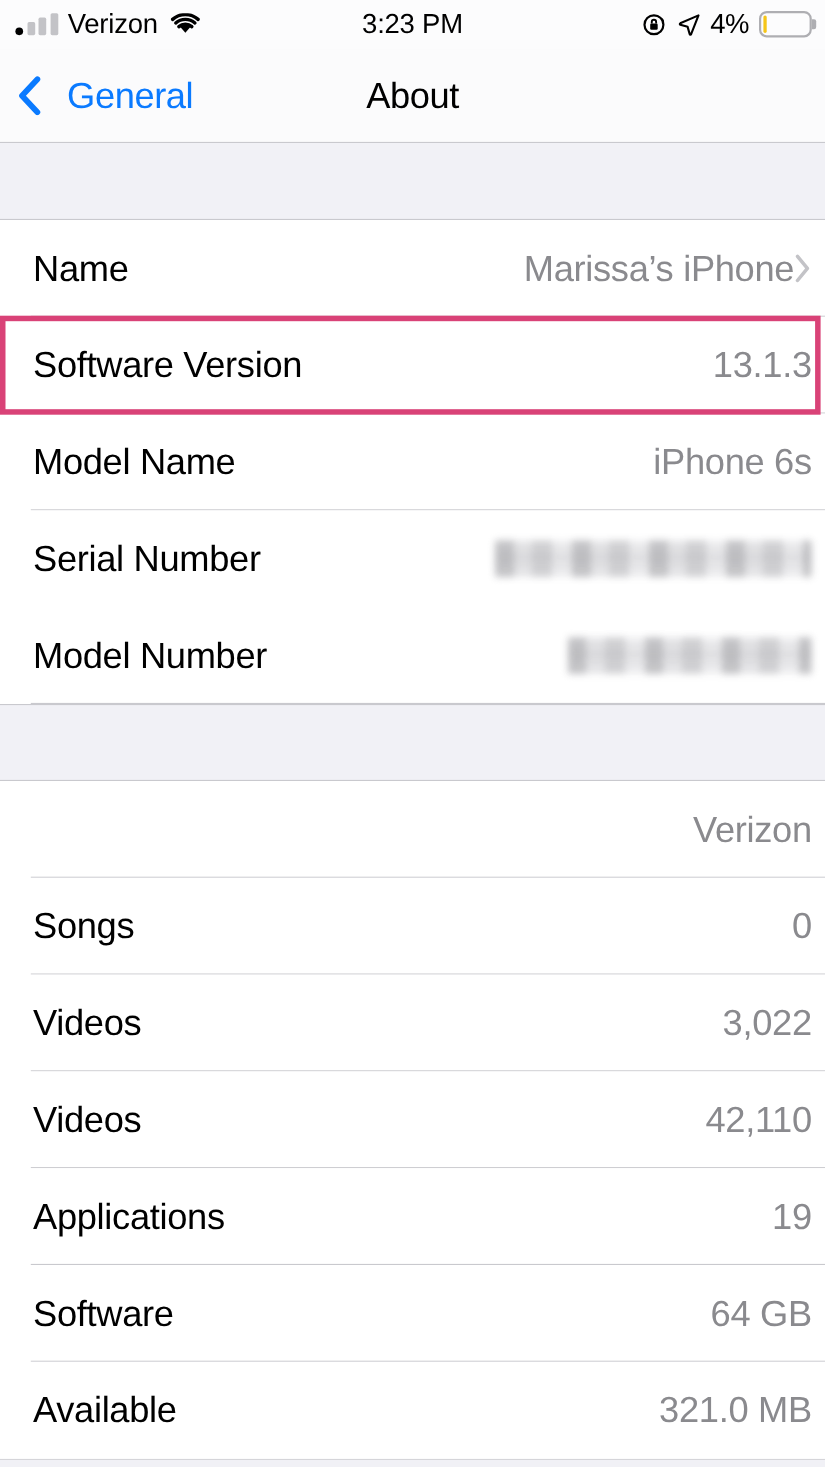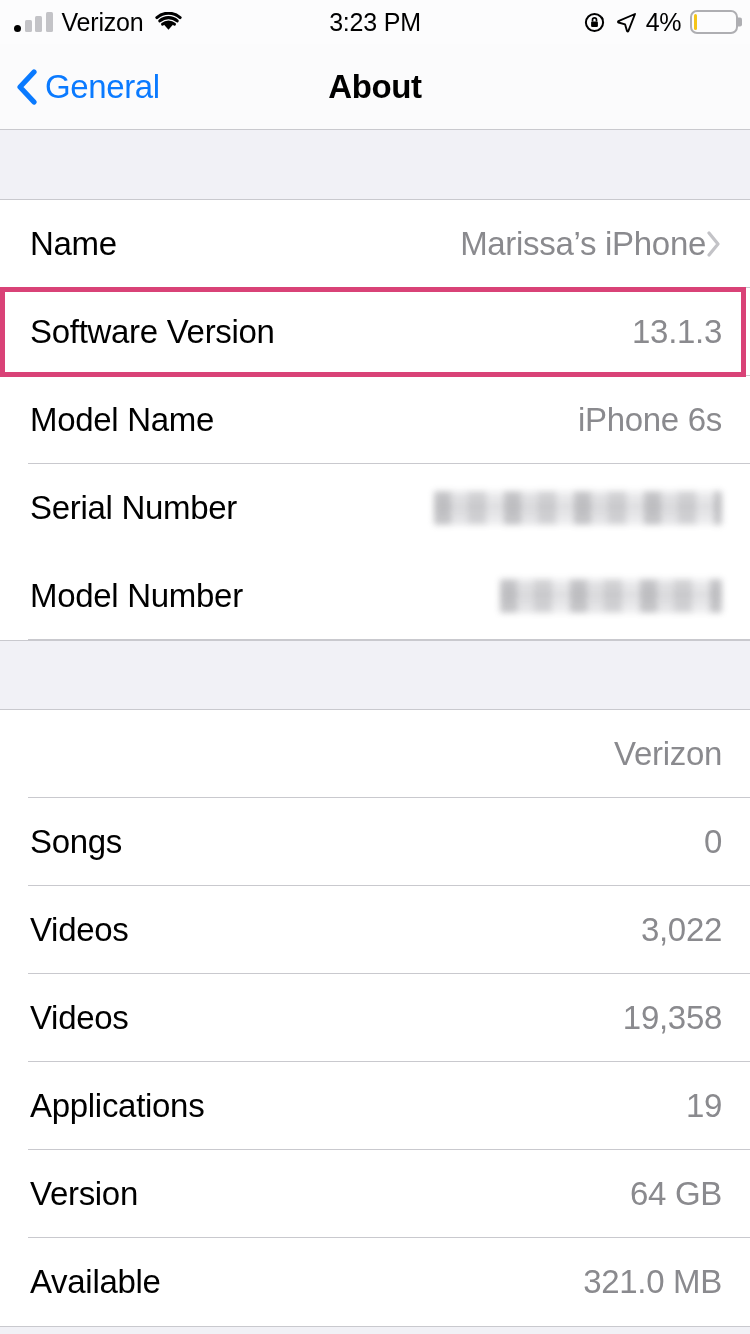--- a/index.html
+++ b/index.html
@@ -67,48 +67,48 @@
   
   .nav-bar{
     position:relative;
     height:86px; width:750px;
     background:#FBFBFC;
     border-bottom:1.5px solid #C9C9CE;
     display:flex; align-items:center;
   }
   .back-btn{
     position:absolute; left:16px;
-    display:flex; align-items:center; gap:7px;
+    display:flex; align-items:center; gap:23px;
     cursor:pointer;
   }
   .back-chevron{ width:22px; height:36px; display:block; }
   .back-label{
     font-size:33px; color:#0A7AFF; font-weight:400; letter-spacing:-0.4px;
   }
   .nav-title{
     width:100%; text-align:center;
-    font-size:33px; font-weight:700; color:#000; letter-spacing:-0.4px;
+    font-size:33px; font-weight:400; color:#000; letter-spacing:-0.4px;
   }
 
   
   .content{ width:750px; background:#FFFFFF; }
   .group-gap{
     height:70px;
     background:#F1F1F6;
     border-bottom:1.5px solid #C9C9CE;
   }
   .group-gap.first{ border-top:none; }
 
   .list-group{ background:#FFFFFF; position:relative; }
 
   .row{
     position:relative;
     height:88px;
     display:flex; align-items:center;
-    padding:0 28px 0 30px;
+    padding:0 12px 0 30px;
     background:#FFFFFF;
   }
   .row .sep{
     position:absolute; left:28px; right:0; bottom:0;
     height:1.5px; background:#C9C9CE;
   }
 
   .row-label{
     font-size:33px; color:#000; font-weight:400; letter-spacing:-0.3px;
     flex:0 0 auto;
@@ -293,35 +293,35 @@
       <span class="row-label">Videos</span>
       <span class="row-right">
         <span class="row-value">3,022</span>
       </span>
       <span class="sep"></span>
     </div>
 
     <div class="row">
       <span class="row-label">Videos</span>
       <span class="row-right">
-        <span class="row-value">19,358</span>
+        <span class="row-value">42,110</span>
       </span>
       <span class="sep"></span>
     </div>
 
     <div class="row">
       <span class="row-label">Applications</span>
       <span class="row-right">
         <span class="row-value">19</span>
       </span>
       <span class="sep"></span>
     </div>
 
     <div class="row">
-      <span class="row-label">Version</span>
+      <span class="row-label">Software</span>
       <span class="row-right">
         <span class="row-value">64 GB</span>
       </span>
       <span class="sep"></span>
     </div>
 
     <div class="row last">
       <span class="row-label">Available</span>
       <span class="row-right">
         <span class="row-value">321.0 MB</span>

